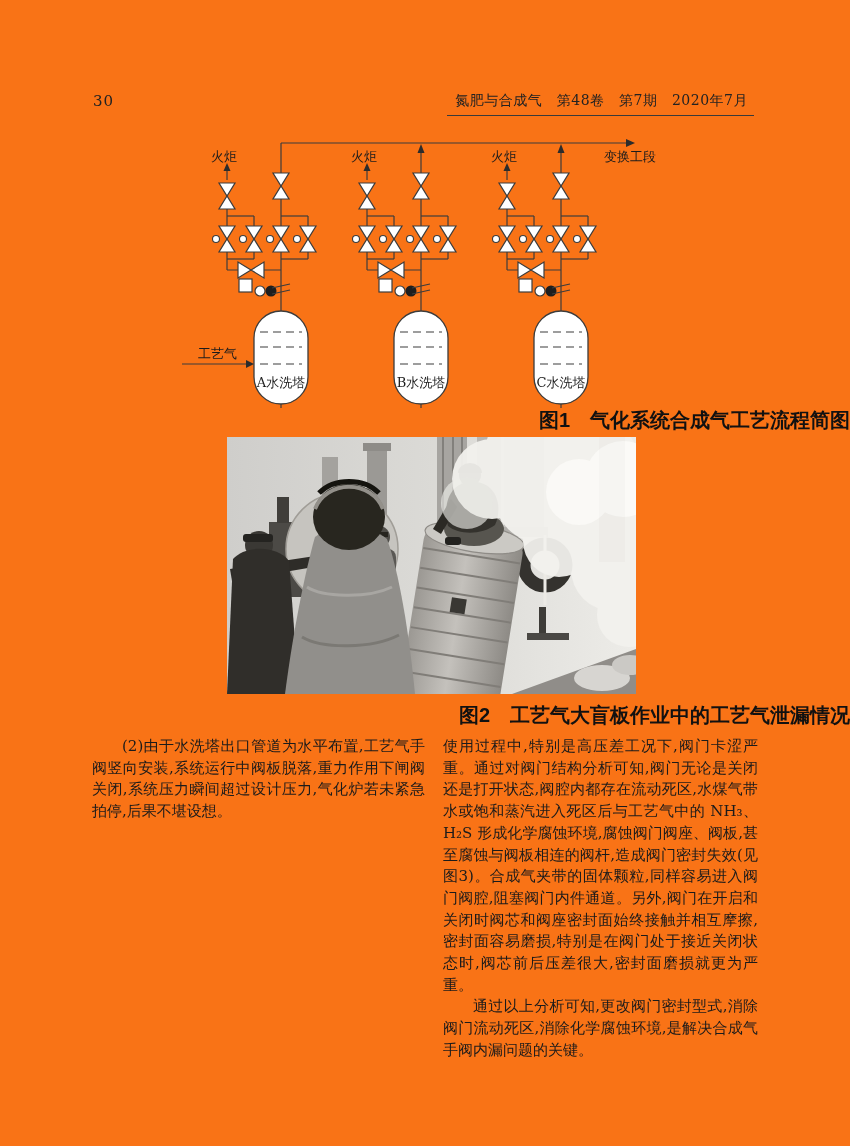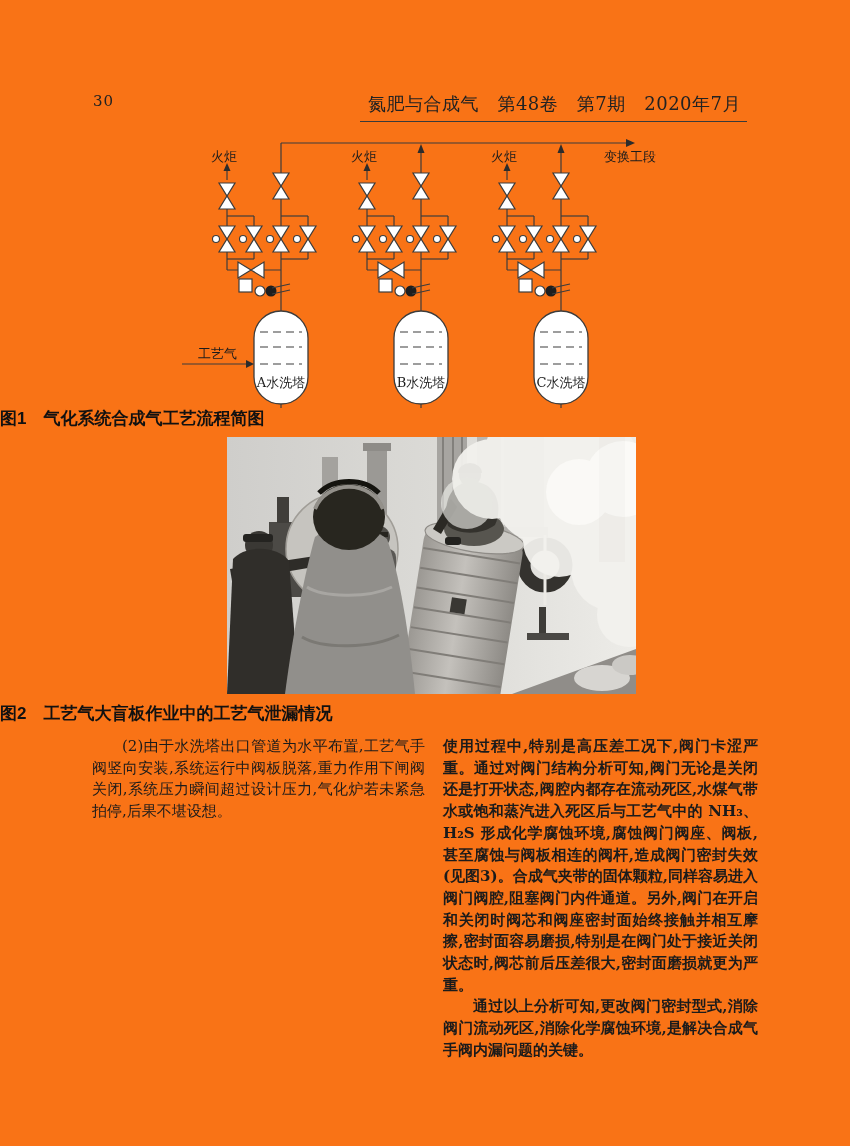--- a/index.html
+++ b/index.html
@@ -11,33 +11,33 @@
     font-family:"DejaVu Serif","Liberation Serif",serif;
     color:#1c1c1c;
     outline:1px solid #dedede;
   }
   
   .pageno{
     position:absolute;left:93px;top:92px;
     font-size:15px;letter-spacing:1px;color:#222;
   }
   .jheader{
-    position:absolute;top:92px;right:103px;
-    font-size:18px;color:#222;
+    position:absolute;top:92px;right:96px;
+    font-size:14px;color:#222;
     padding:0 6px 5px 8px;
     border-bottom:1.4px solid #3a3a3a;
     letter-spacing:.5px;
   }
   
   .fig1{position:absolute;left:180px;top:136px;width:495px;height:272px;}
   .figcap{
     position:absolute;left:0;width:100%;
-    text-align:left;
+    text-align:right;
     font-family:"Liberation Sans","DejaVu Sans",sans-serif;
-    font-weight:bold;font-size:17px;color:#111;
+    font-weight:bold;font-size:20px;color:#111;
   }
   .cap1{top:407px;}
   .cap2{top:702px;}
   .photo{
     position:absolute;left:227px;top:437px;width:409px;height:257px;
     background:#cfcecb;
   }
   .photo svg{display:block;}
   
   .fig1 line,.fig1 path.pipe{stroke:#3c3c3c;stroke-width:1.2;fill:none;}
@@ -49,21 +49,21 @@
   .fig1 circle.ear{fill:#ffffff;stroke:#3c3c3c;stroke-width:1.1;}
   .fig1 path.vessel{fill:#ffffff;stroke:#3c3c3c;stroke-width:1.3;}
   .fig1 line.dash{stroke-dasharray:8 5;}
   .fig1 text{font-family:"DejaVu Serif","Liberation Serif",serif;font-size:13px;fill:#1c1c1c;}
   
   .cols{
     position:absolute;left:92px;top:736px;width:666px;
     display:flex;gap:18px;
   }
   .colL{width:333px;}
-  .colR{width:315px;font-weight:bold;}
+  .colR{width:315px;}
   .cols p{
     margin:0;
     font-size:15px;line-height:21.7px;
     text-align:justify;text-justify:inter-ideograph;
     color:#1b1b1b;
   }
   .cols p.ind{text-indent:2em;}
   .h3{
     margin:15px 0 9px 0;
     font-family:"Liberation Sans","DejaVu Sans",sans-serif;

